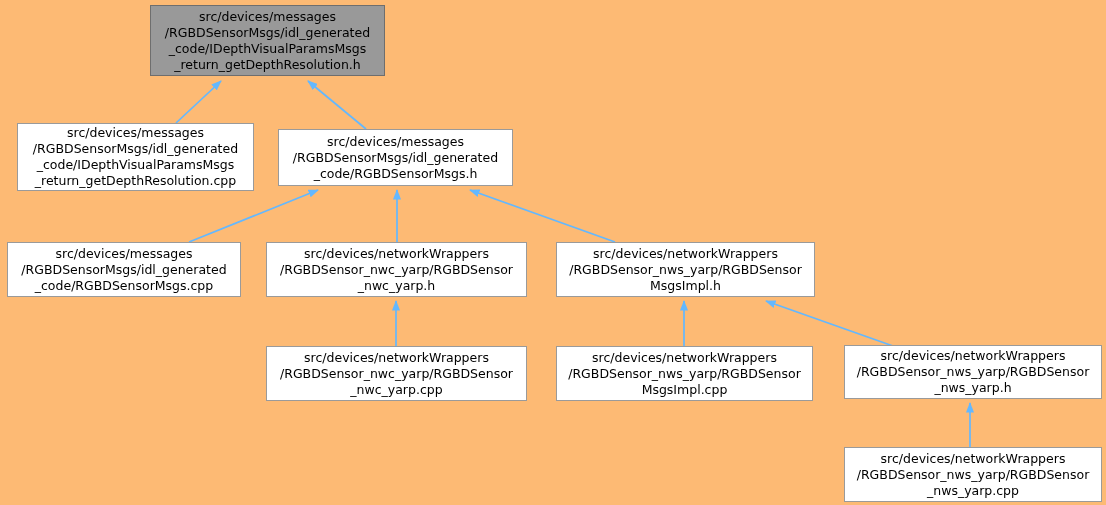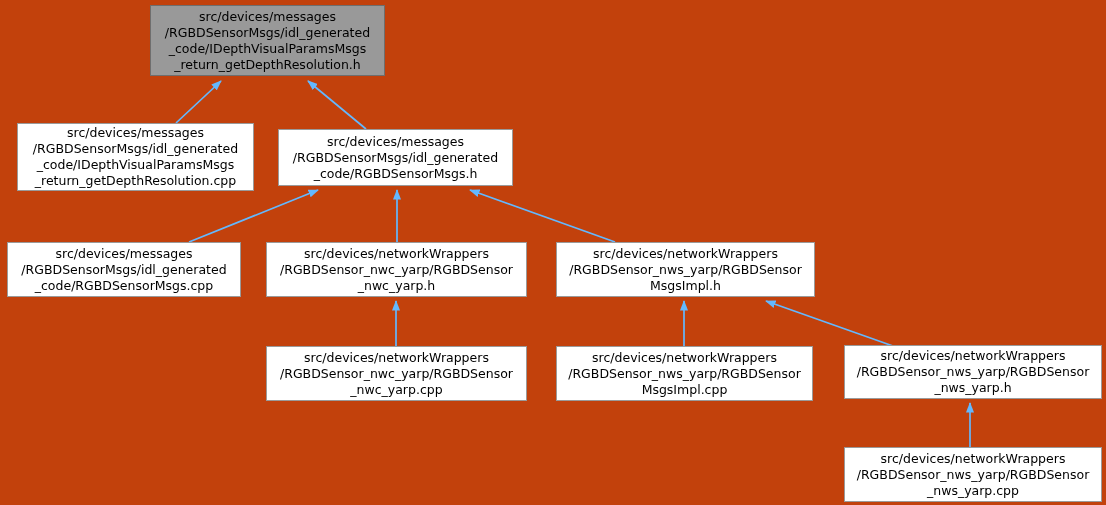--- a/index.html
+++ b/index.html
@@ -4,21 +4,21 @@
 <style>
   html, body {
     margin: 0;
     padding: 0;
     background: #000000;
   }
   #canvas {
     position: relative;
     width: 1106px;
     height: 505px;
-    background: #c2410c;
+    background: #fdba74;
     font-family: "DejaVu Sans", "Liberation Sans", sans-serif;
     overflow: hidden;
   }
   #edges-layer {
     position: absolute;
     left: 0;
     top: 0;
     width: 1106px;
     height: 505px;
   }

